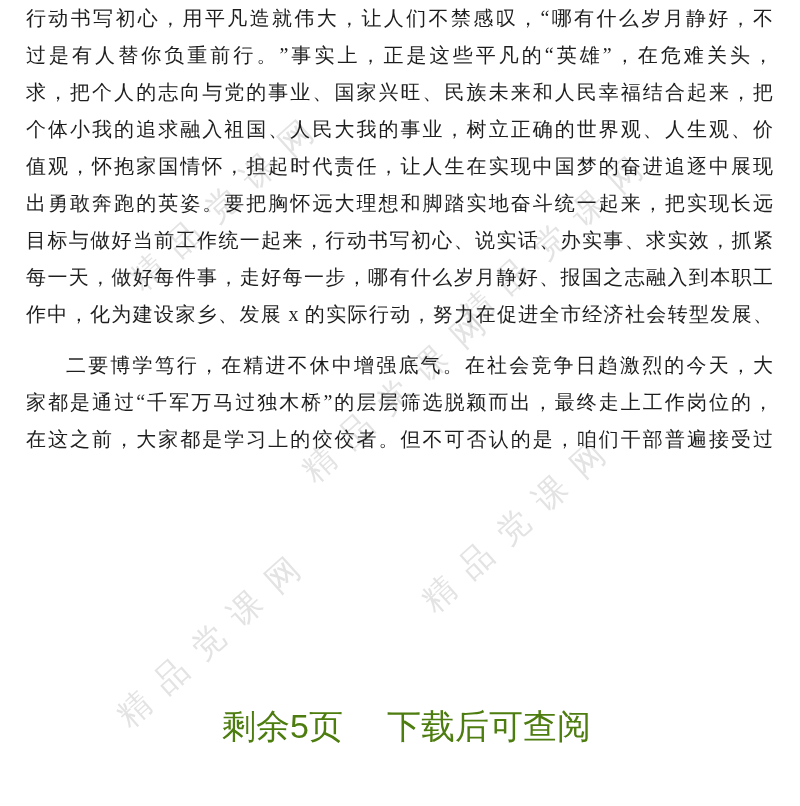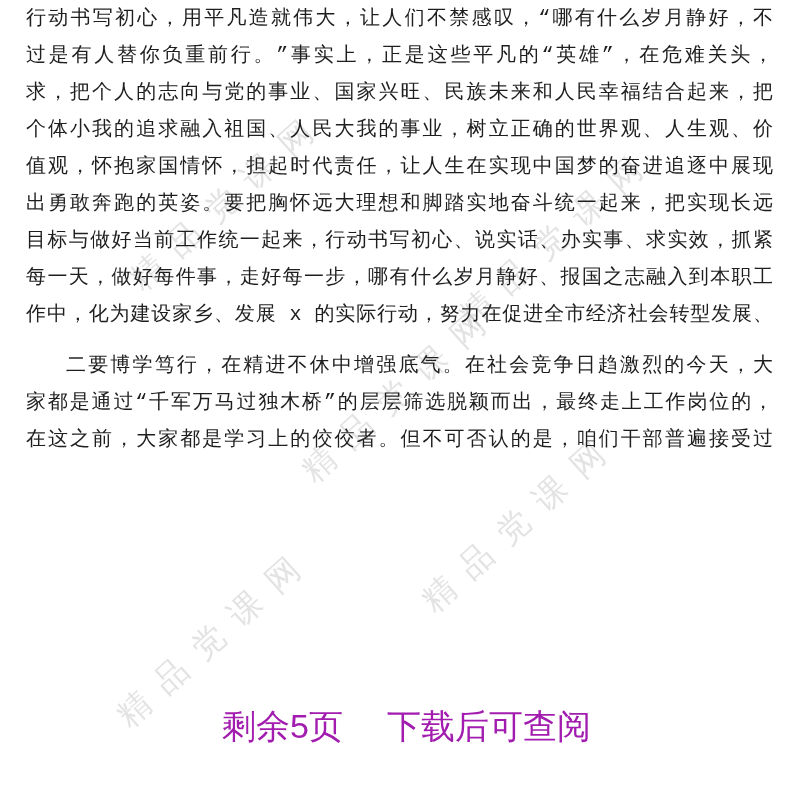--- a/index.html
+++ b/index.html
@@ -30,21 +30,21 @@
   .wm5 { left: 215px; top: 637px; }
   
   .doc-content {
     position: absolute;
     left: 26px;
     right: 27px;
     top: 0;
     z-index: 1;
     color: #1e1e1e;
   }
-  .para { margin: 0; padding: 0; font-family: Liberation Mono, monospace; }
+  .para { margin: 0; padding: 0; }
   .para2 { margin-top: 14px; }
   .line {
     font-size: 20px;
     line-height: 37px;
     height: 37px;
     overflow: hidden;
     text-align: justify;
     text-align-last: justify;
     text-justify: inter-character;
   }
@@ -53,21 +53,21 @@
   
   .preview-notice {
     position: absolute;
     left: 0;
     right: 16px;
     top: 704px;
     z-index: 1;
     text-align: center;
     font-family: "Liberation Sans", sans-serif;
     font-size: 34px;
-    color: #a21caf;
+    color: #4d7c0f;
     white-space: nowrap;
     padding-left: 29px;
   }
   .preview-notice .download-part { margin-left: 44px; }
 </style>
 </head>
 <body>
 
 <div class="page">
 

